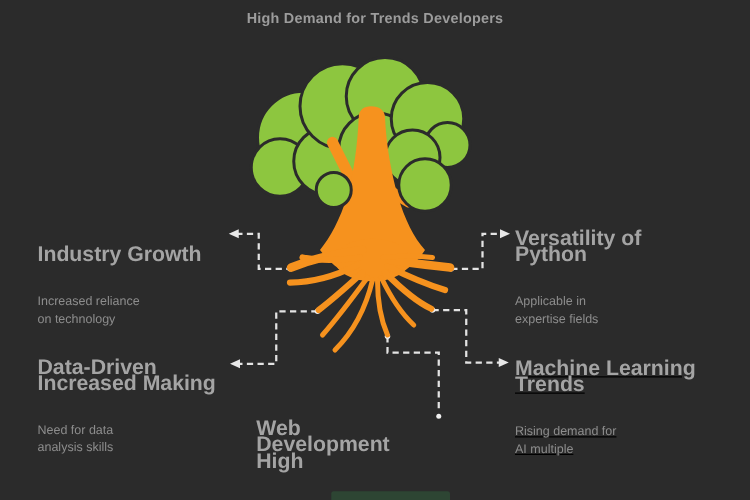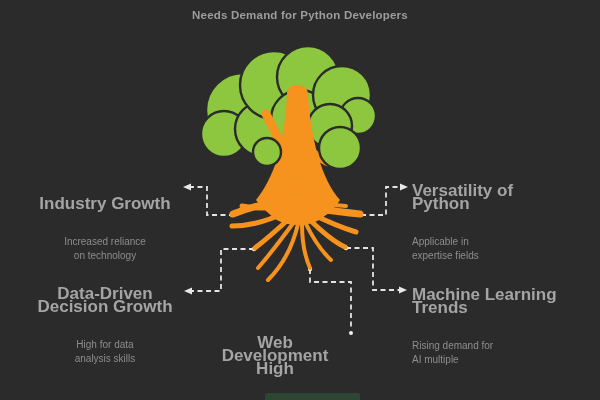--- a/index.html
+++ b/index.html
@@ -21,38 +21,38 @@
   .connector{stroke:#e3e3e3;stroke-width:1.8;fill:none;stroke-dasharray:5 3.5;}
   .node-dot{fill:#f0f0f0;}
   .arrowhead{fill:#e8e8e8;}
   .label-block{position:absolute;white-space:pre-line;}
   .label-block .heading{
     font-size:17px;line-height:13px;font-weight:700;color:#a4a4a4;margin-bottom:7px;
   }
   .label-block .body{
     font-size:10px;line-height:13.5px;font-weight:400;color:#8d8d8d;
   }
-  .align-right{text-align:center;}
+  .align-right{text-align:left;}
   .align-left{text-align:left;}
   .pos-industry{top:179px;right:420px;width:150px;}
   .pos-data{top:269px;right:420px;width:150px;}
   .pos-versatility{top:166px;left:412px;width:150px;}
-  .pos-ml{top:270px;left:412px;width:160px;}
+  .pos-ml{top:270px;left:412px;width:160px;text-decoration:underline;}
   .pos-web{top:318px;right:255px;width:140px;}
   .bottom-badge{
     position:absolute;left:265px;top:393px;width:95px;height:9px;
     background:#2d4533;border-radius:2px 2px 0 0;
   }
 </style>
 </head>
 <body>
 
 <div class="canvas">
 
-  <div class="title">Needs Demand for Python Developers</div>
+  <div class="title">High Demand for Trends Developers</div>
 
   <svg class="tree-svg" width="600" height="400" viewBox="0 0 600 400" aria-hidden="true">
 
     <g>
       <path class="connector" d="M189,187 L207,187 L207,215 L230,215"></path>
       <path class="connector" d="M361,215 L386,215 L386,187 L402,187"></path>
       <path class="connector" d="M254,249 L221,249 L221,291 L190,291"></path>
       <path class="connector" d="M346,248 L373,248 L373,290 L401,290"></path>
       <path class="connector" d="M310,269 L310,282 L351,282 L351,330"></path>
       <polygon class="arrowhead" points="183,187 191,183.4 191,190.6"></polygon>
@@ -120,22 +120,22 @@
 
   <div class="label-block align-left pos-versatility">
     <div class="heading">Versatility of
 Python</div>
     <div class="body">Applicable in
 expertise fields</div>
   </div>
 
   <div class="label-block align-right pos-data">
     <div class="heading">Data-Driven
-Decision Growth</div>
-    <div class="body">High for data
+Increased Making</div>
+    <div class="body">Need for data
 analysis skills</div>
   </div>
 
   <div class="label-block align-left pos-ml">
     <div class="heading">Machine Learning
 Trends</div>
     <div class="body">Rising demand for
 AI multiple</div>
   </div>
 

